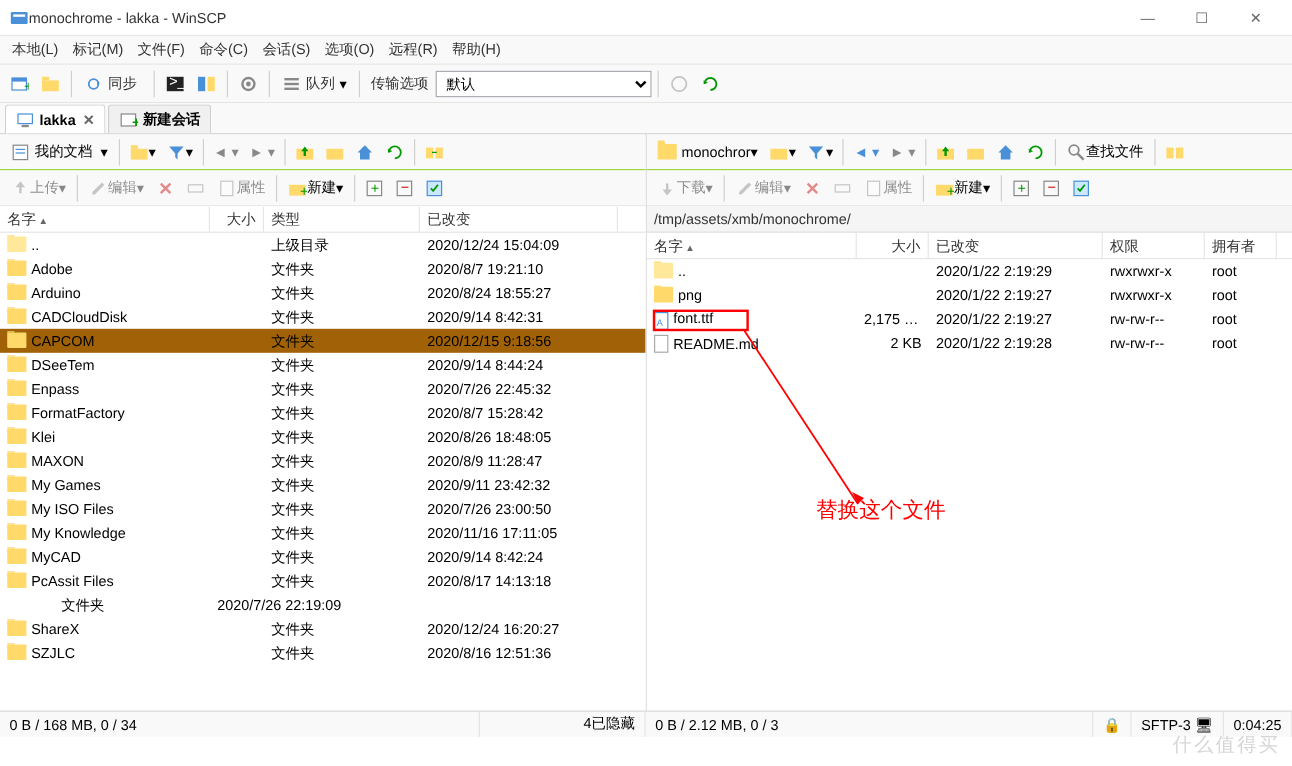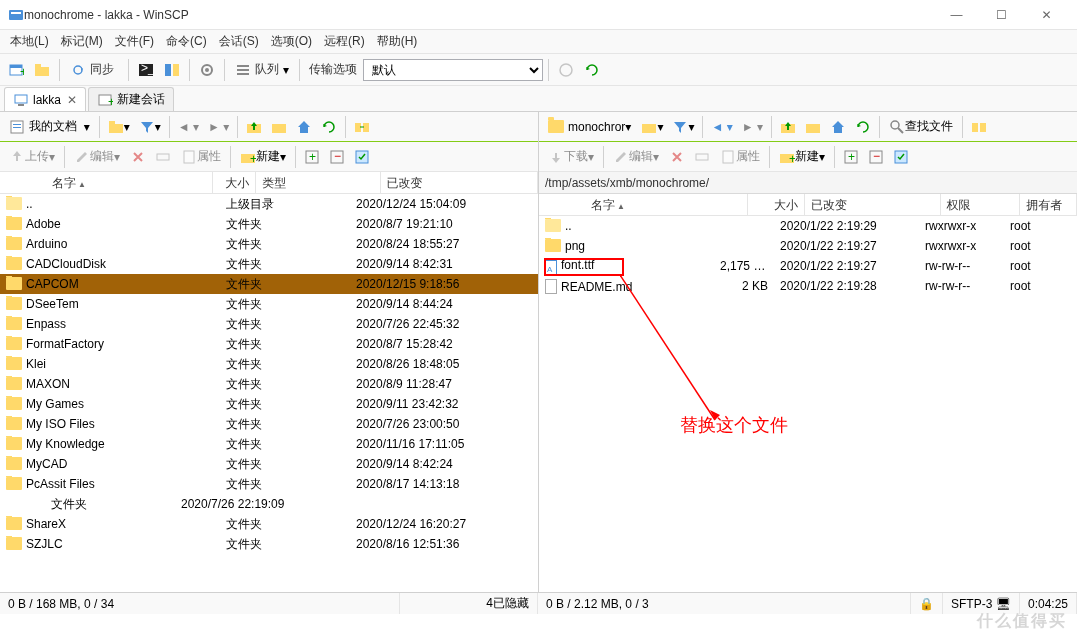--- a/index.html
+++ b/index.html
@@ -10,48 +10,48 @@
 .win-btn { width: 45px; height: 28px; display: flex; align-items: center; justify-content: center; color: #666; cursor: pointer; }
 .menubar { height: 24px; display: flex; align-items: center; padding: 0 4px; border-bottom: 1px solid #e5e5e5; background: #f9f9f9; }
 .menu-item { padding: 2px 6px; cursor: pointer; color: #333; }
 .toolbar { height: 32px; display: flex; align-items: center; padding: 2px 4px; background: #f9f9f9; border-bottom: 1px solid #e5e5e5; gap: 2px; }
 .tb-btn { min-width: 24px; height: 24px; display: inline-flex; align-items: center; justify-content: center; padding: 0 3px; cursor: pointer; border: 1px solid transparent; }
 .tb-sep { width: 1px; height: 22px; background: #d0d0d0; margin: 0 3px; }
 .tb-label { padding: 0 4px; color: #333; }
 .tb-dropdown { display: inline-flex; align-items: center; height: 24px; padding: 0 4px; border: 1px solid transparent; cursor: pointer; }
 .combo { height: 22px; border: 1px solid #abadb3; background: #fff; padding: 1px 20px 1px 4px; min-width: 180px; }
 .tabs { height: 26px; display: flex; align-items: flex-end; padding: 0 4px; background: #f9f9f9; border-bottom: 1px solid #d0d0d0; }
-.tab { display: inline-flex; align-items: center; height: 24px; padding: 0 8px; border: 1px solid #d0d0d0; border-bottom: none; background: #fff; margin-right: 2px; border-radius: 3px 3px 0 0; cursor: pointer; }
+.tab { display: inline-flex; align-items: center; height: 24px; padding: 0 8px; border: 1px solid #d0d0d0; border-bottom: none; background: #fff; margin-right: 2px; border-radius: 3px 3px 0 0; cursor: pointer; font-weight: bold; }
 .tab .close { margin-left: 6px; color: #666; cursor: pointer; }
 .tab.new { background: #f0f0f0; }
 .panels { display: flex; height: 480px; }
 .panel { flex: 1; display: flex; flex-direction: column; border-right: 1px solid #d0d0d0; min-width: 0; }
 .panel:last-child { border-right: none; }
 .nav-row { height: 30px; display: flex; align-items: center; padding: 2px 4px; background: #f9f9f9; border-bottom: 1px solid #84cc16; gap: 1px; }
 .action-row { height: 30px; display: flex; align-items: center; padding: 2px 4px; background: #f9f9f9; border-bottom: 1px solid #e5e5e5; gap: 1px; }
 .path-row { height: 22px; background: #f5f5f5; border-bottom: 1px solid #d9d9d9; padding: 2px 6px; color: #333; display: flex; align-items: center; font-size: 12px; }
 .file-list { flex: 1; overflow: auto; background: #fff; position: relative; }
-.list-header { display: flex; height: 22px; border-bottom: 1px solid #e5e5e5; background: #fff; position: sticky; top: 0; padding-left: 46px; }
+.list-header { display: flex; height: 22px; border-bottom: 1px solid #e5e5e5; background: #fff; position: sticky; top: 0; }
 .list-header .col { padding: 3px 6px; border-right: 1px solid #e5e5e5; color: #333; cursor: pointer; overflow: hidden; white-space: nowrap; font-size: 12px; }
 .list-row { display: flex; height: 20px; align-items: center; cursor: pointer; }
 .list-row.selected { background: #a16207; }
 .list-row .cell { padding: 1px 6px; overflow: hidden; white-space: nowrap; text-overflow: ellipsis; }
 .folder-icon { width: 16px; height: 13px; display: inline-block; background: #ffd96a; border-radius: 1px; margin-right: 4px; vertical-align: -2px; position: relative; }
 .folder-icon::before { content: ""; position: absolute; top: -3px; left: 0; width: 6px; height: 3px; background: #ffd96a; border-radius: 1px 1px 0 0; }
 .file-icon { width: 12px; height: 15px; display: inline-block; background: #fff; border: 1px solid #aaa; margin-right: 4px; vertical-align: -3px; }
 .statusbar { height: 22px; border-top: 1px solid #d0d0d0; display: flex; align-items: center; background: #f9f9f9; font-size: 12px; }
 .status-seg { padding: 0 8px; border-right: 1px solid #e5e5e5; height: 100%; display: flex; align-items: center; }
 .status-seg.flex { flex: 1; }
 .status-seg.right { justify-content: flex-end; }
 .disabled { opacity: 0.45; }
 .sort-arrow { font-size: 8px; color: #666; margin-left: 2px; }
 .red-box { position: absolute; border: 2px solid red; pointer-events: none; }
 .red-text { position: absolute; color: red; font-size: 18px; pointer-events: none; }
 svg.ico { width: 16px; height: 16px; }
-.watermark { position: absolute; right: 10px; bottom: 6px; color: #bbb; font-size: 16px; font-weight: bold; letter-spacing: 2px; opacity: 0.6; }
+.watermark { position: absolute; right: 10px; bottom: 6px; color: #bbb; font-size: 16px; font-weight: normal; letter-spacing: 2px; opacity: 0.6; }
 .lock-icon { color: #d4a017; }
 </style>
 </head>
 <body>
 
 <div class="titlebar">
   <svg class="ico" viewBox="0 0 16 16">
       <rect x="1" y="3" width="14" height="10" fill="#4a90d9" rx="1"></rect>
       <rect x="3" y="5" width="10" height="2" fill="#fff"></rect>
     </svg>

